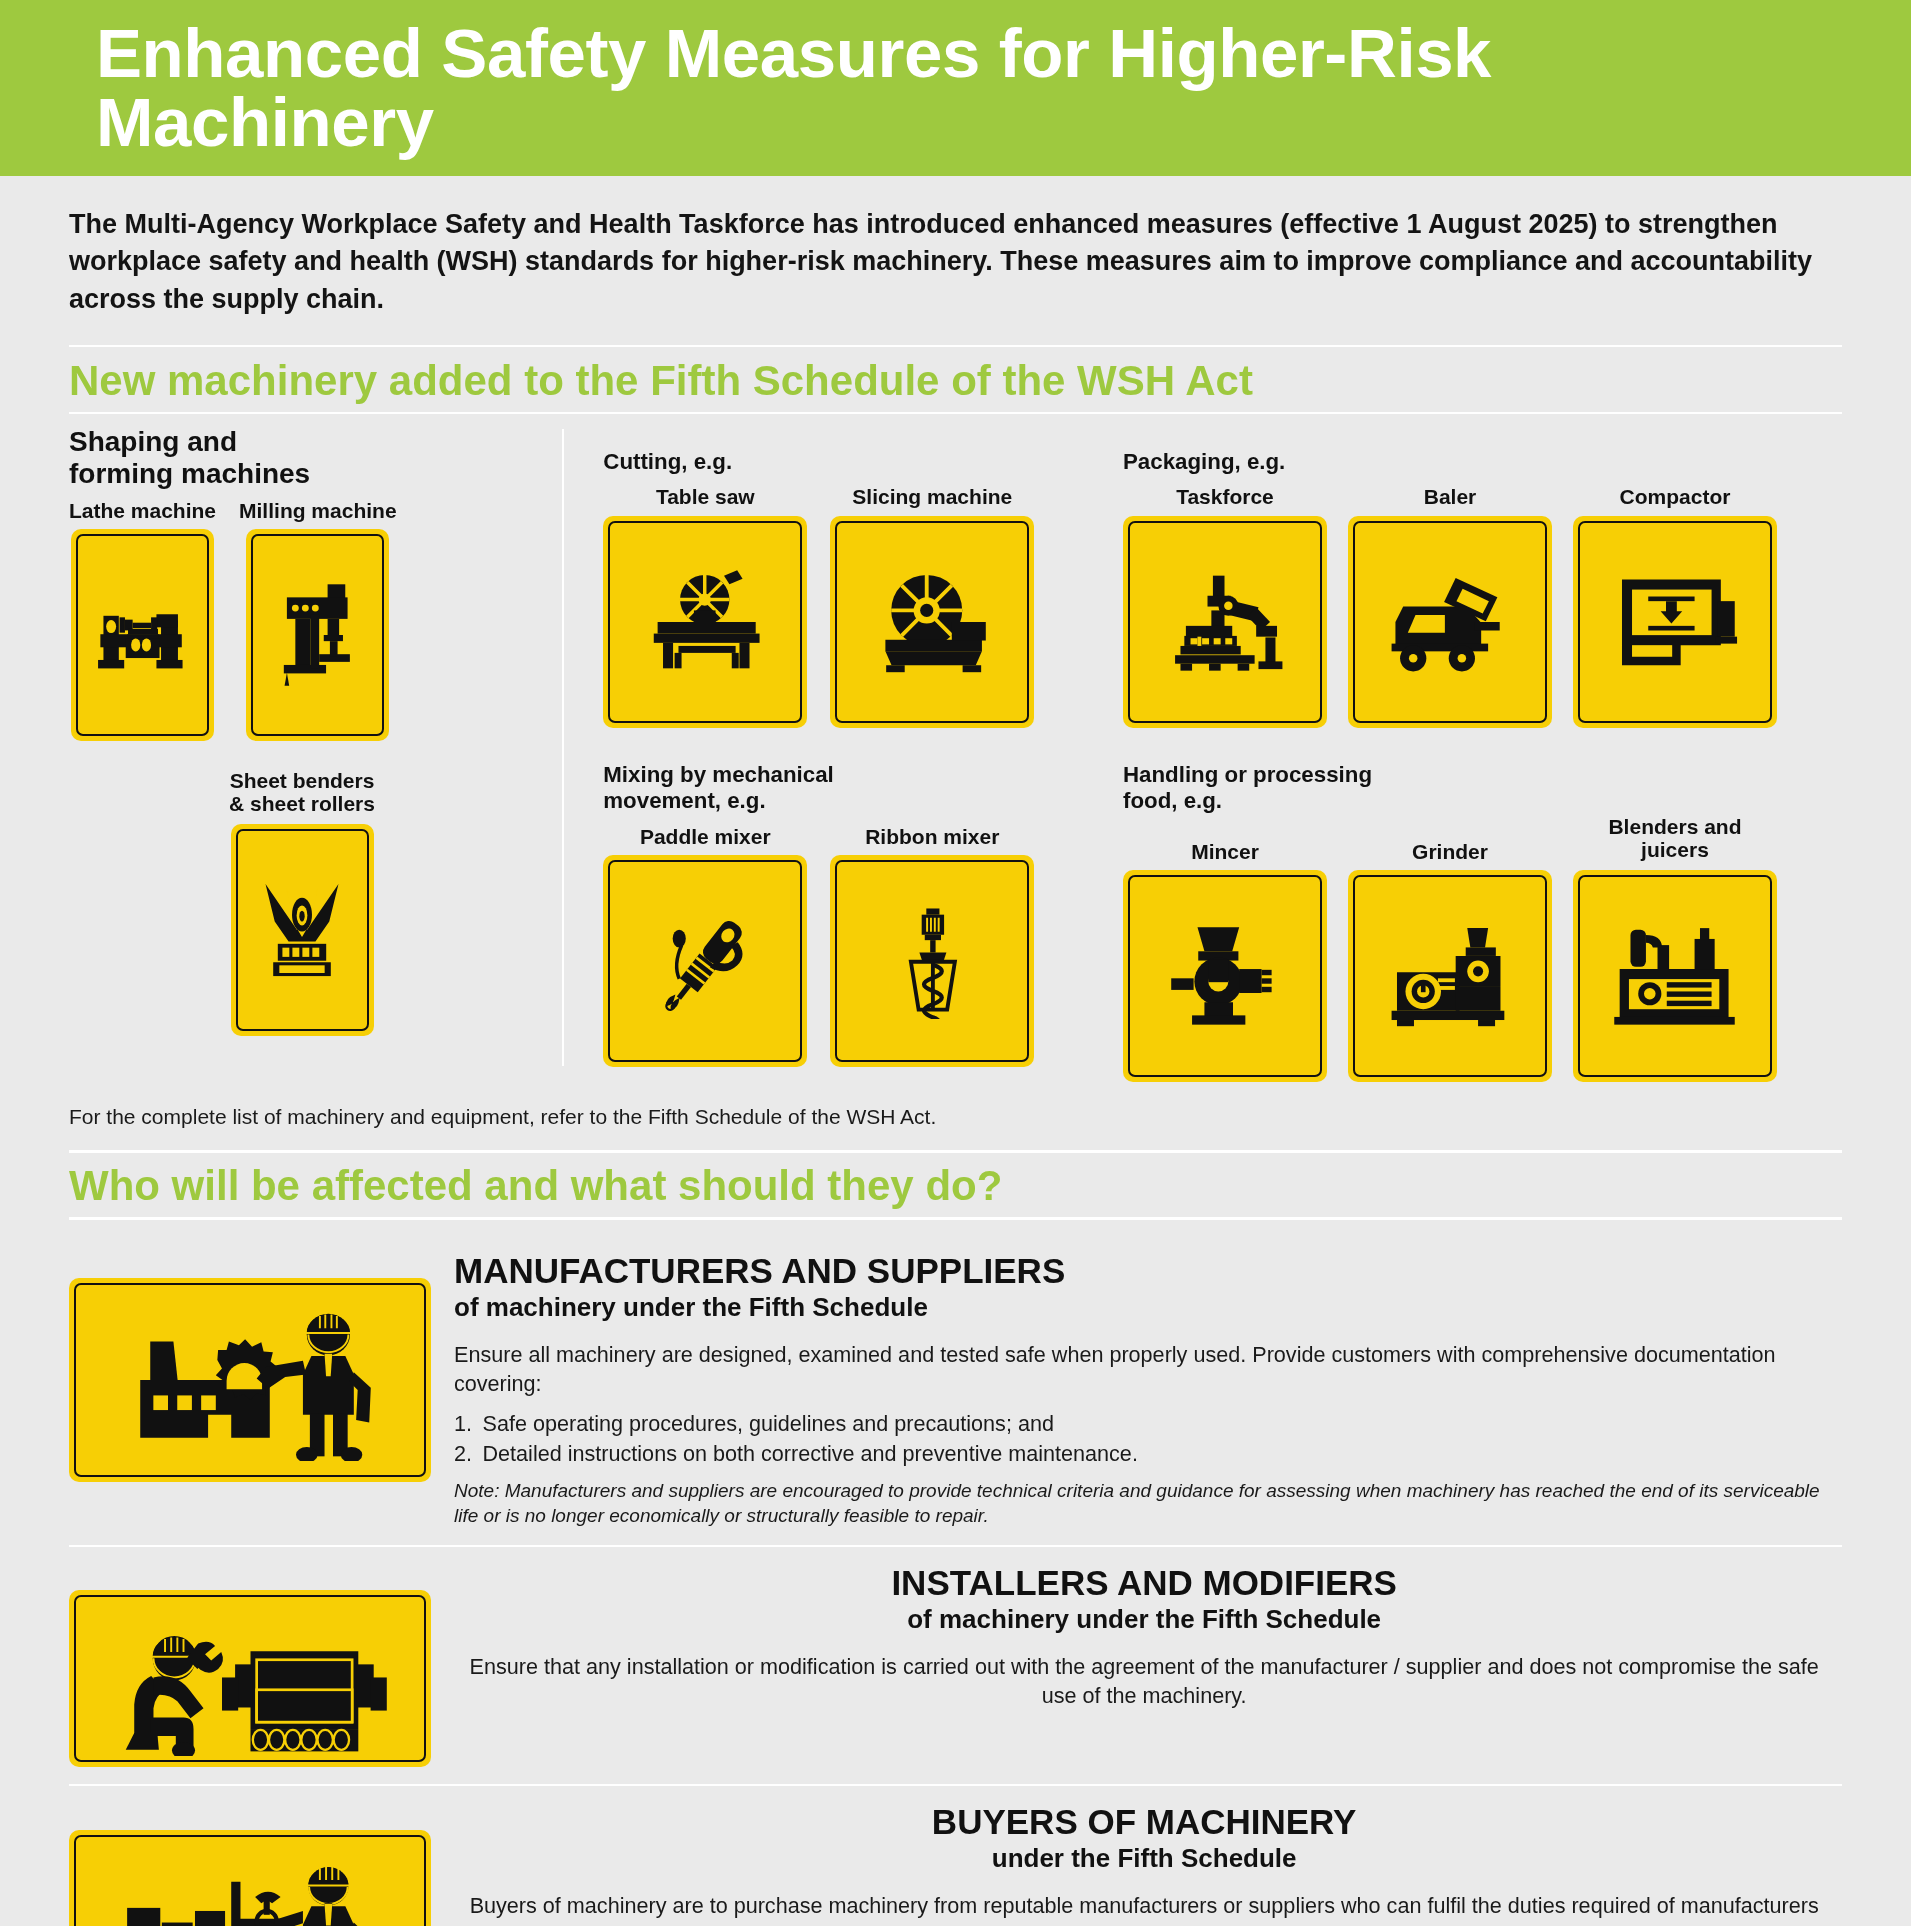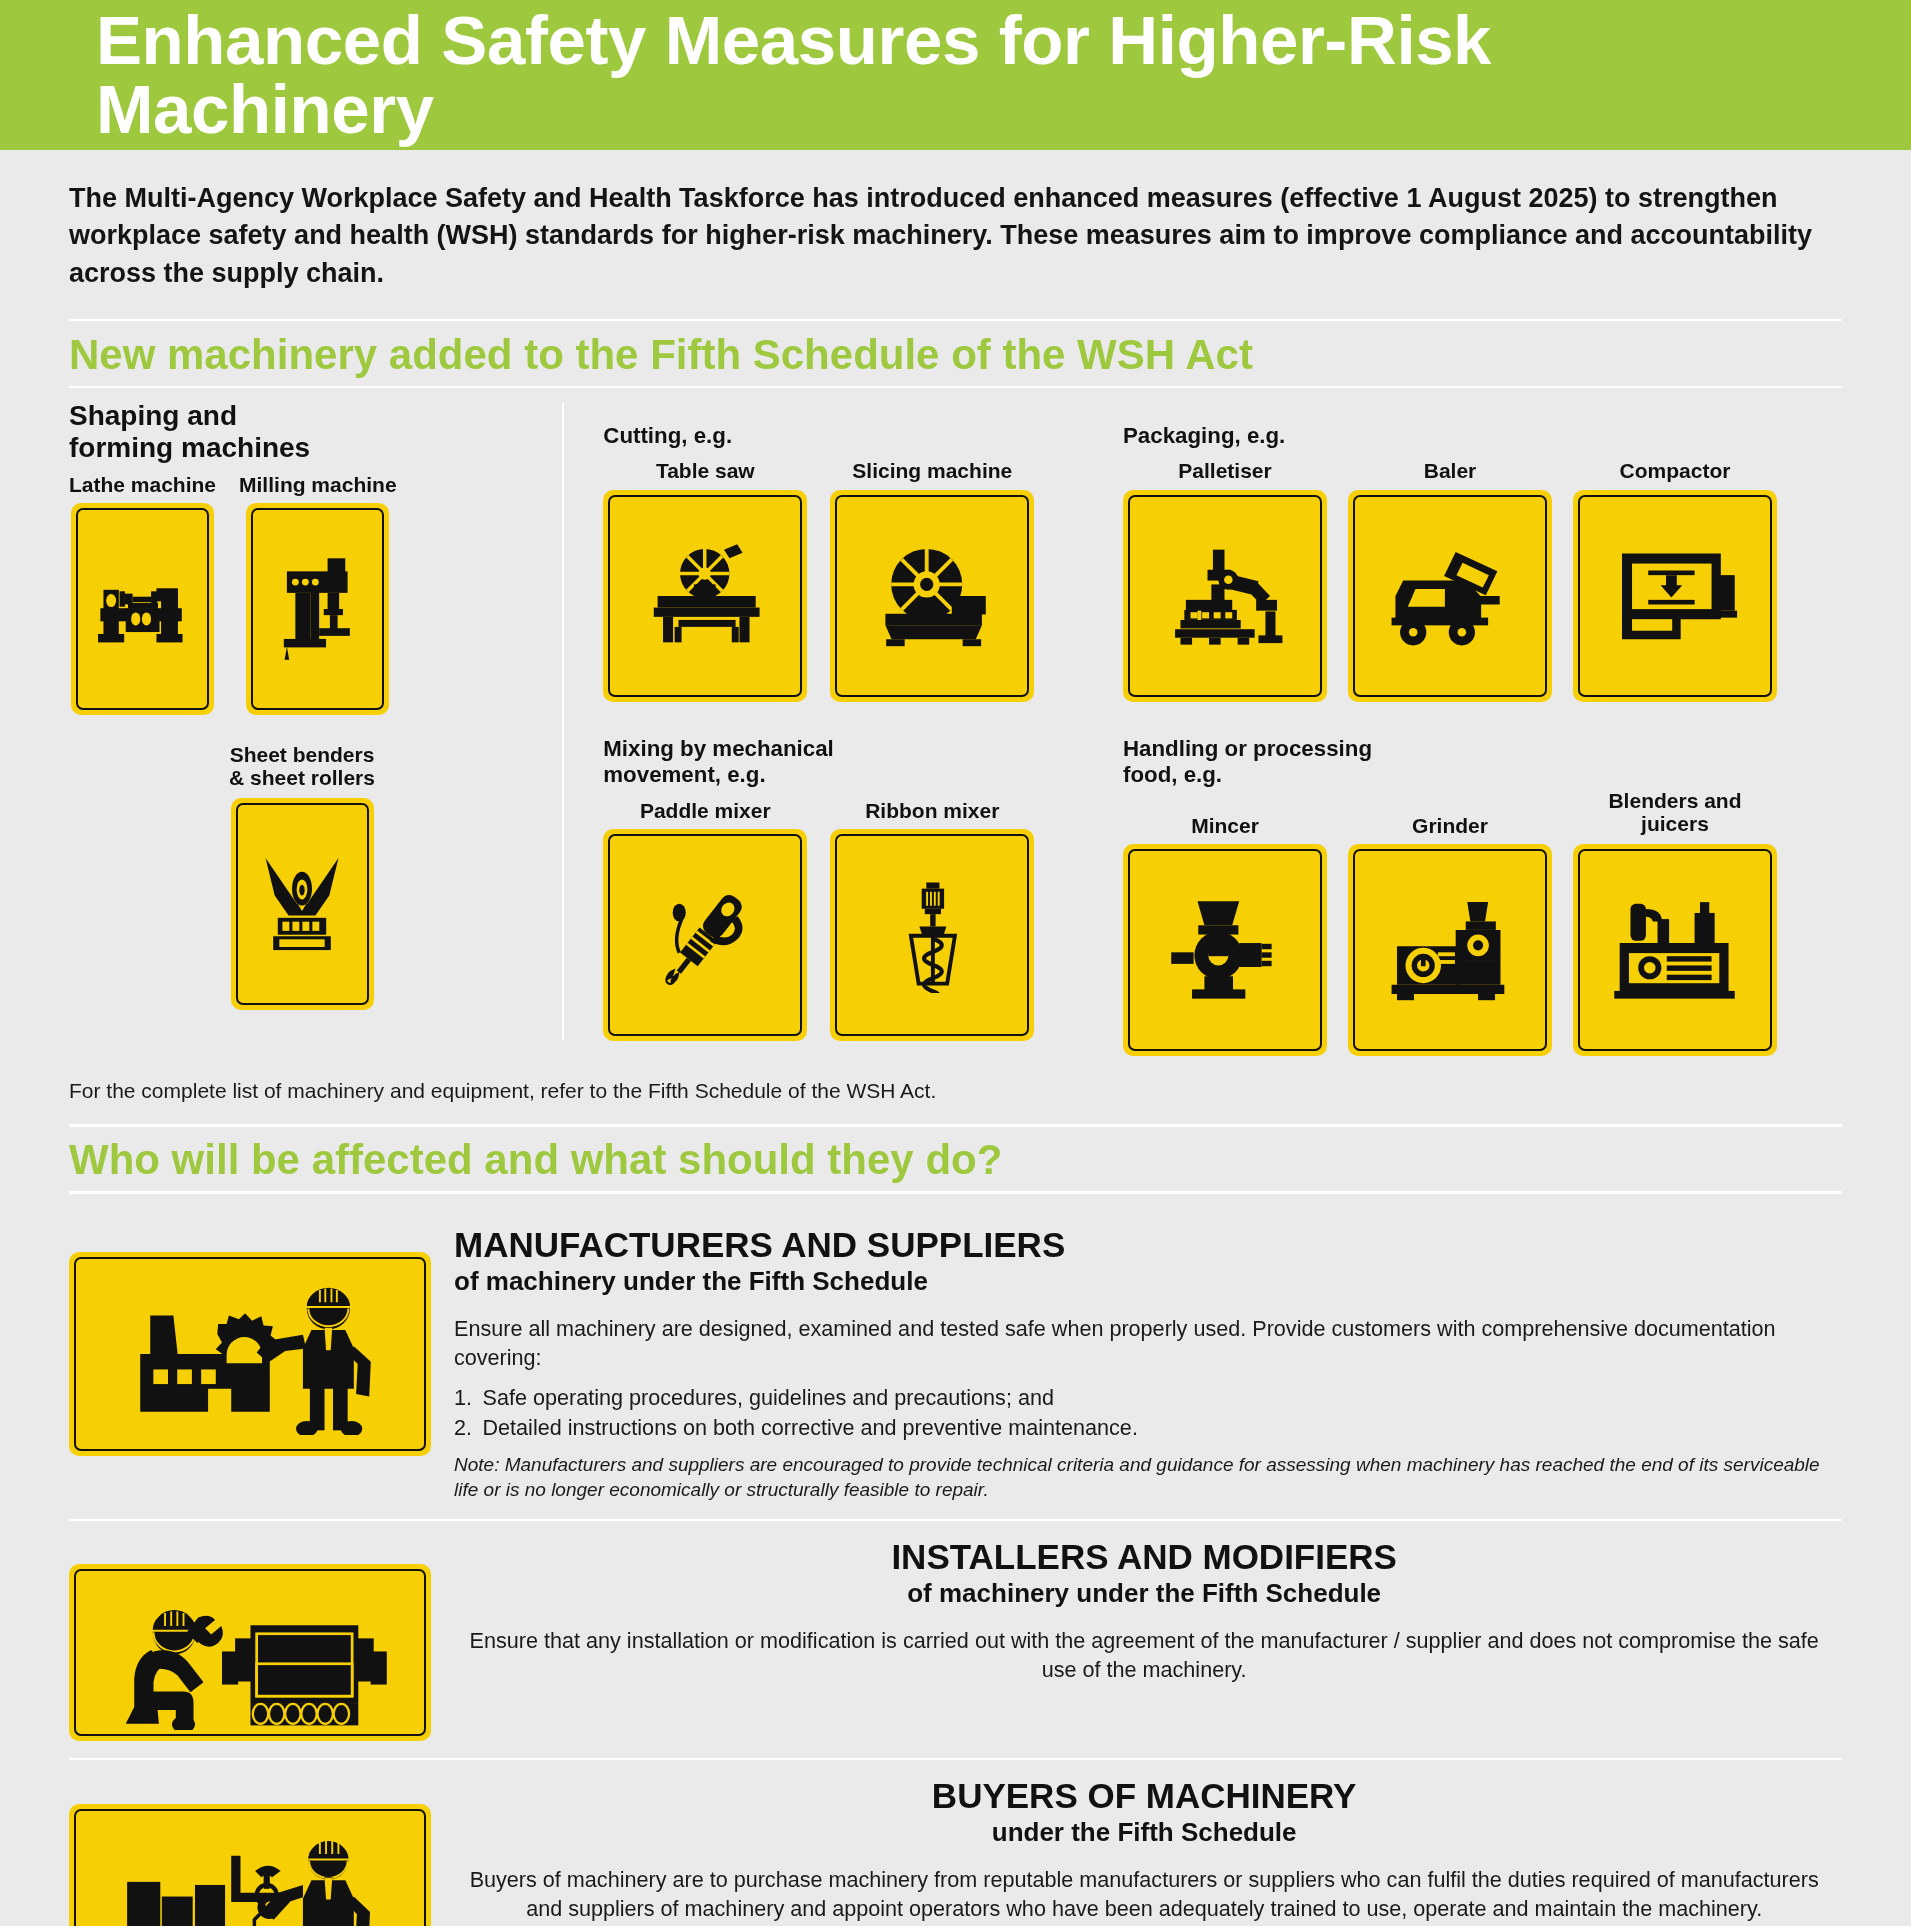--- a/index.html
+++ b/index.html
@@ -8,21 +8,21 @@
     width: 1911px;
     font-family: "Liberation Sans", sans-serif;
     color: #111111;
     -webkit-font-smoothing: antialiased;
   }
   .page { width: 1911px; min-height: 2703px; background:#eaeaea; position: relative; display:flex; flex-direction:column; }
 
   
   .header-band {
     background:#9ec93f;
-    height: 150px;
+    height: 176px;
     display:flex; align-items:center;
     padding: 0 96px;
   }
   .header-title {
     color:#ffffff;
     font-size: 69px;
     font-weight: 700;
     letter-spacing: -0.4px;
     line-height: 1.0;
   }
@@ -282,21 +282,21 @@
                 </svg>
               </div>
             </div>
           </div>
         </div>
 
         <div style="flex:1; padding-left:7.7px;">
           <div class="sub-title" style="white-space:pre-line">Packaging, e.g.</div>
           <div class="tile-row" style="gap:21px; margin-top:10px;">
             <div class="tile-cell">
-              <div class="tile-label">Palletiser</div>
+              <div class="tile-label">Taskforce</div>
               <div class="tile tile-wide">
                 <svg width="139" height="116" viewBox="0 0 360 300">
                   <g fill="#111">
                     <rect x="150" y="30" width="30" height="56"></rect>
                     <rect x="136" y="82" width="60" height="28"></rect>
                     <path d="M186 92 L268 112 L258 148 L176 128 z"></path>
                     <circle cx="190" cy="108" r="26"></circle>
                     <circle cx="190" cy="108" r="11" fill="#f7cf05"></circle>
                     <path d="M262 112 L298 150 L274 172 L240 136 z"></path>
                     <rect x="262" y="160" width="54" height="28"></rect>

